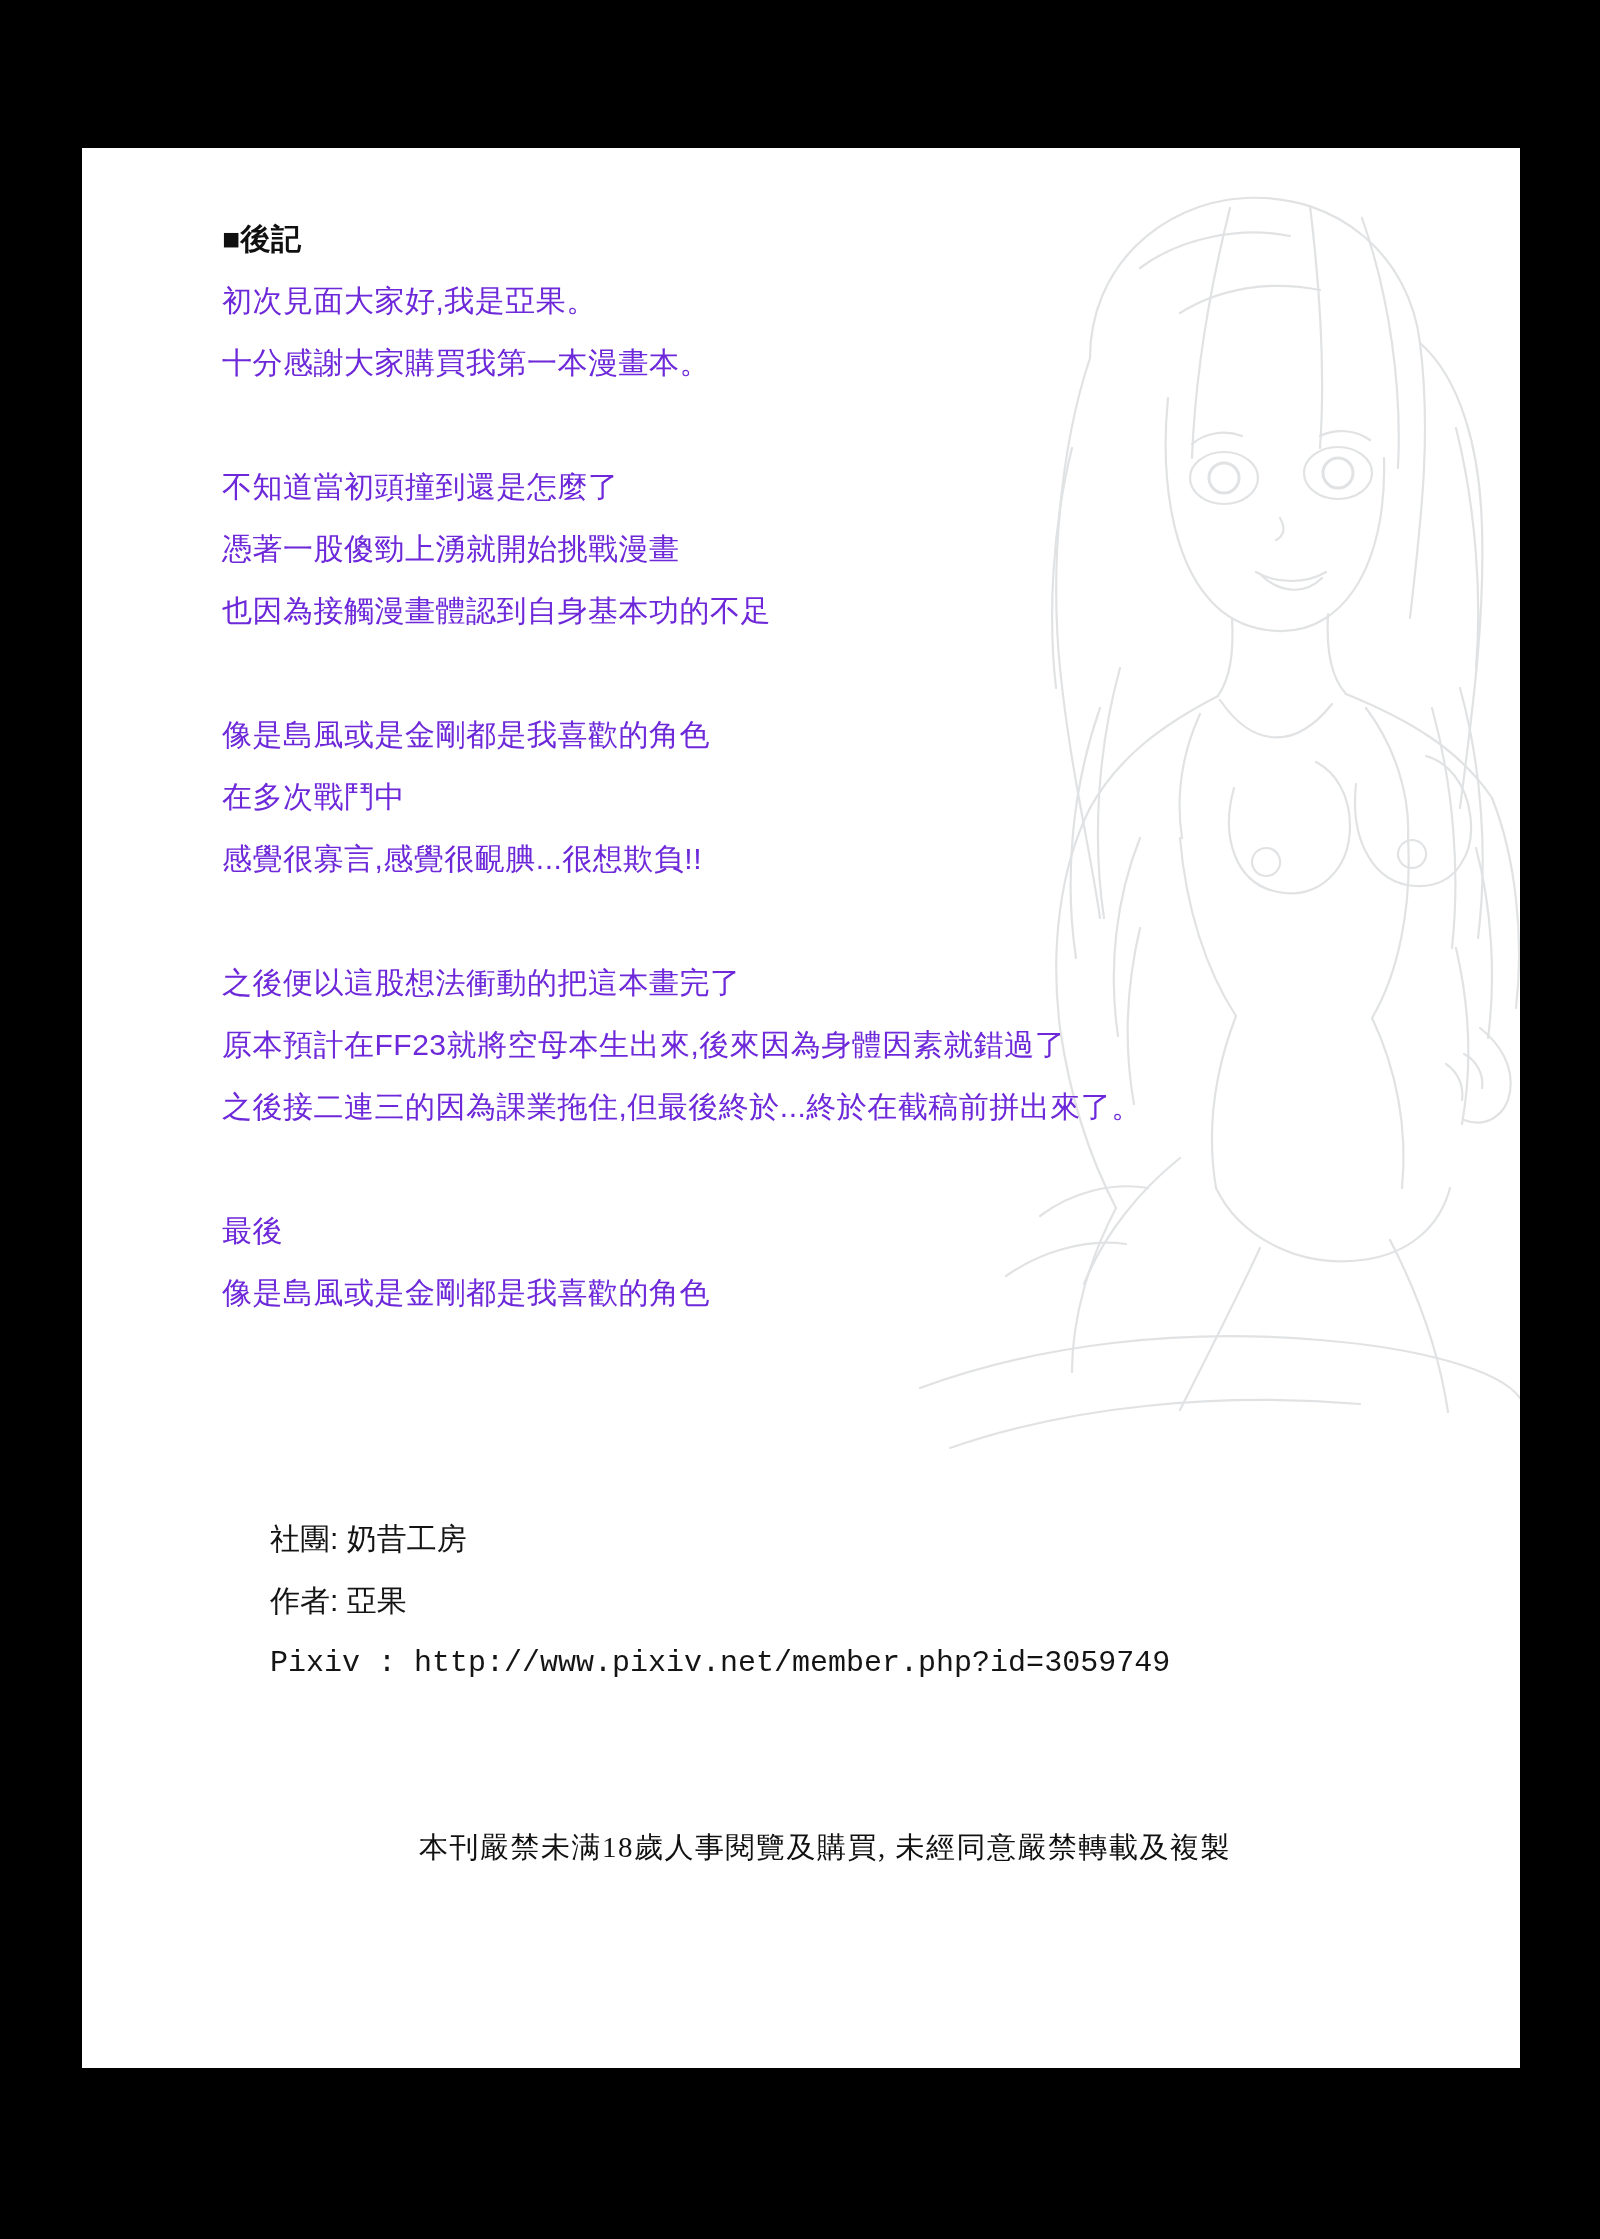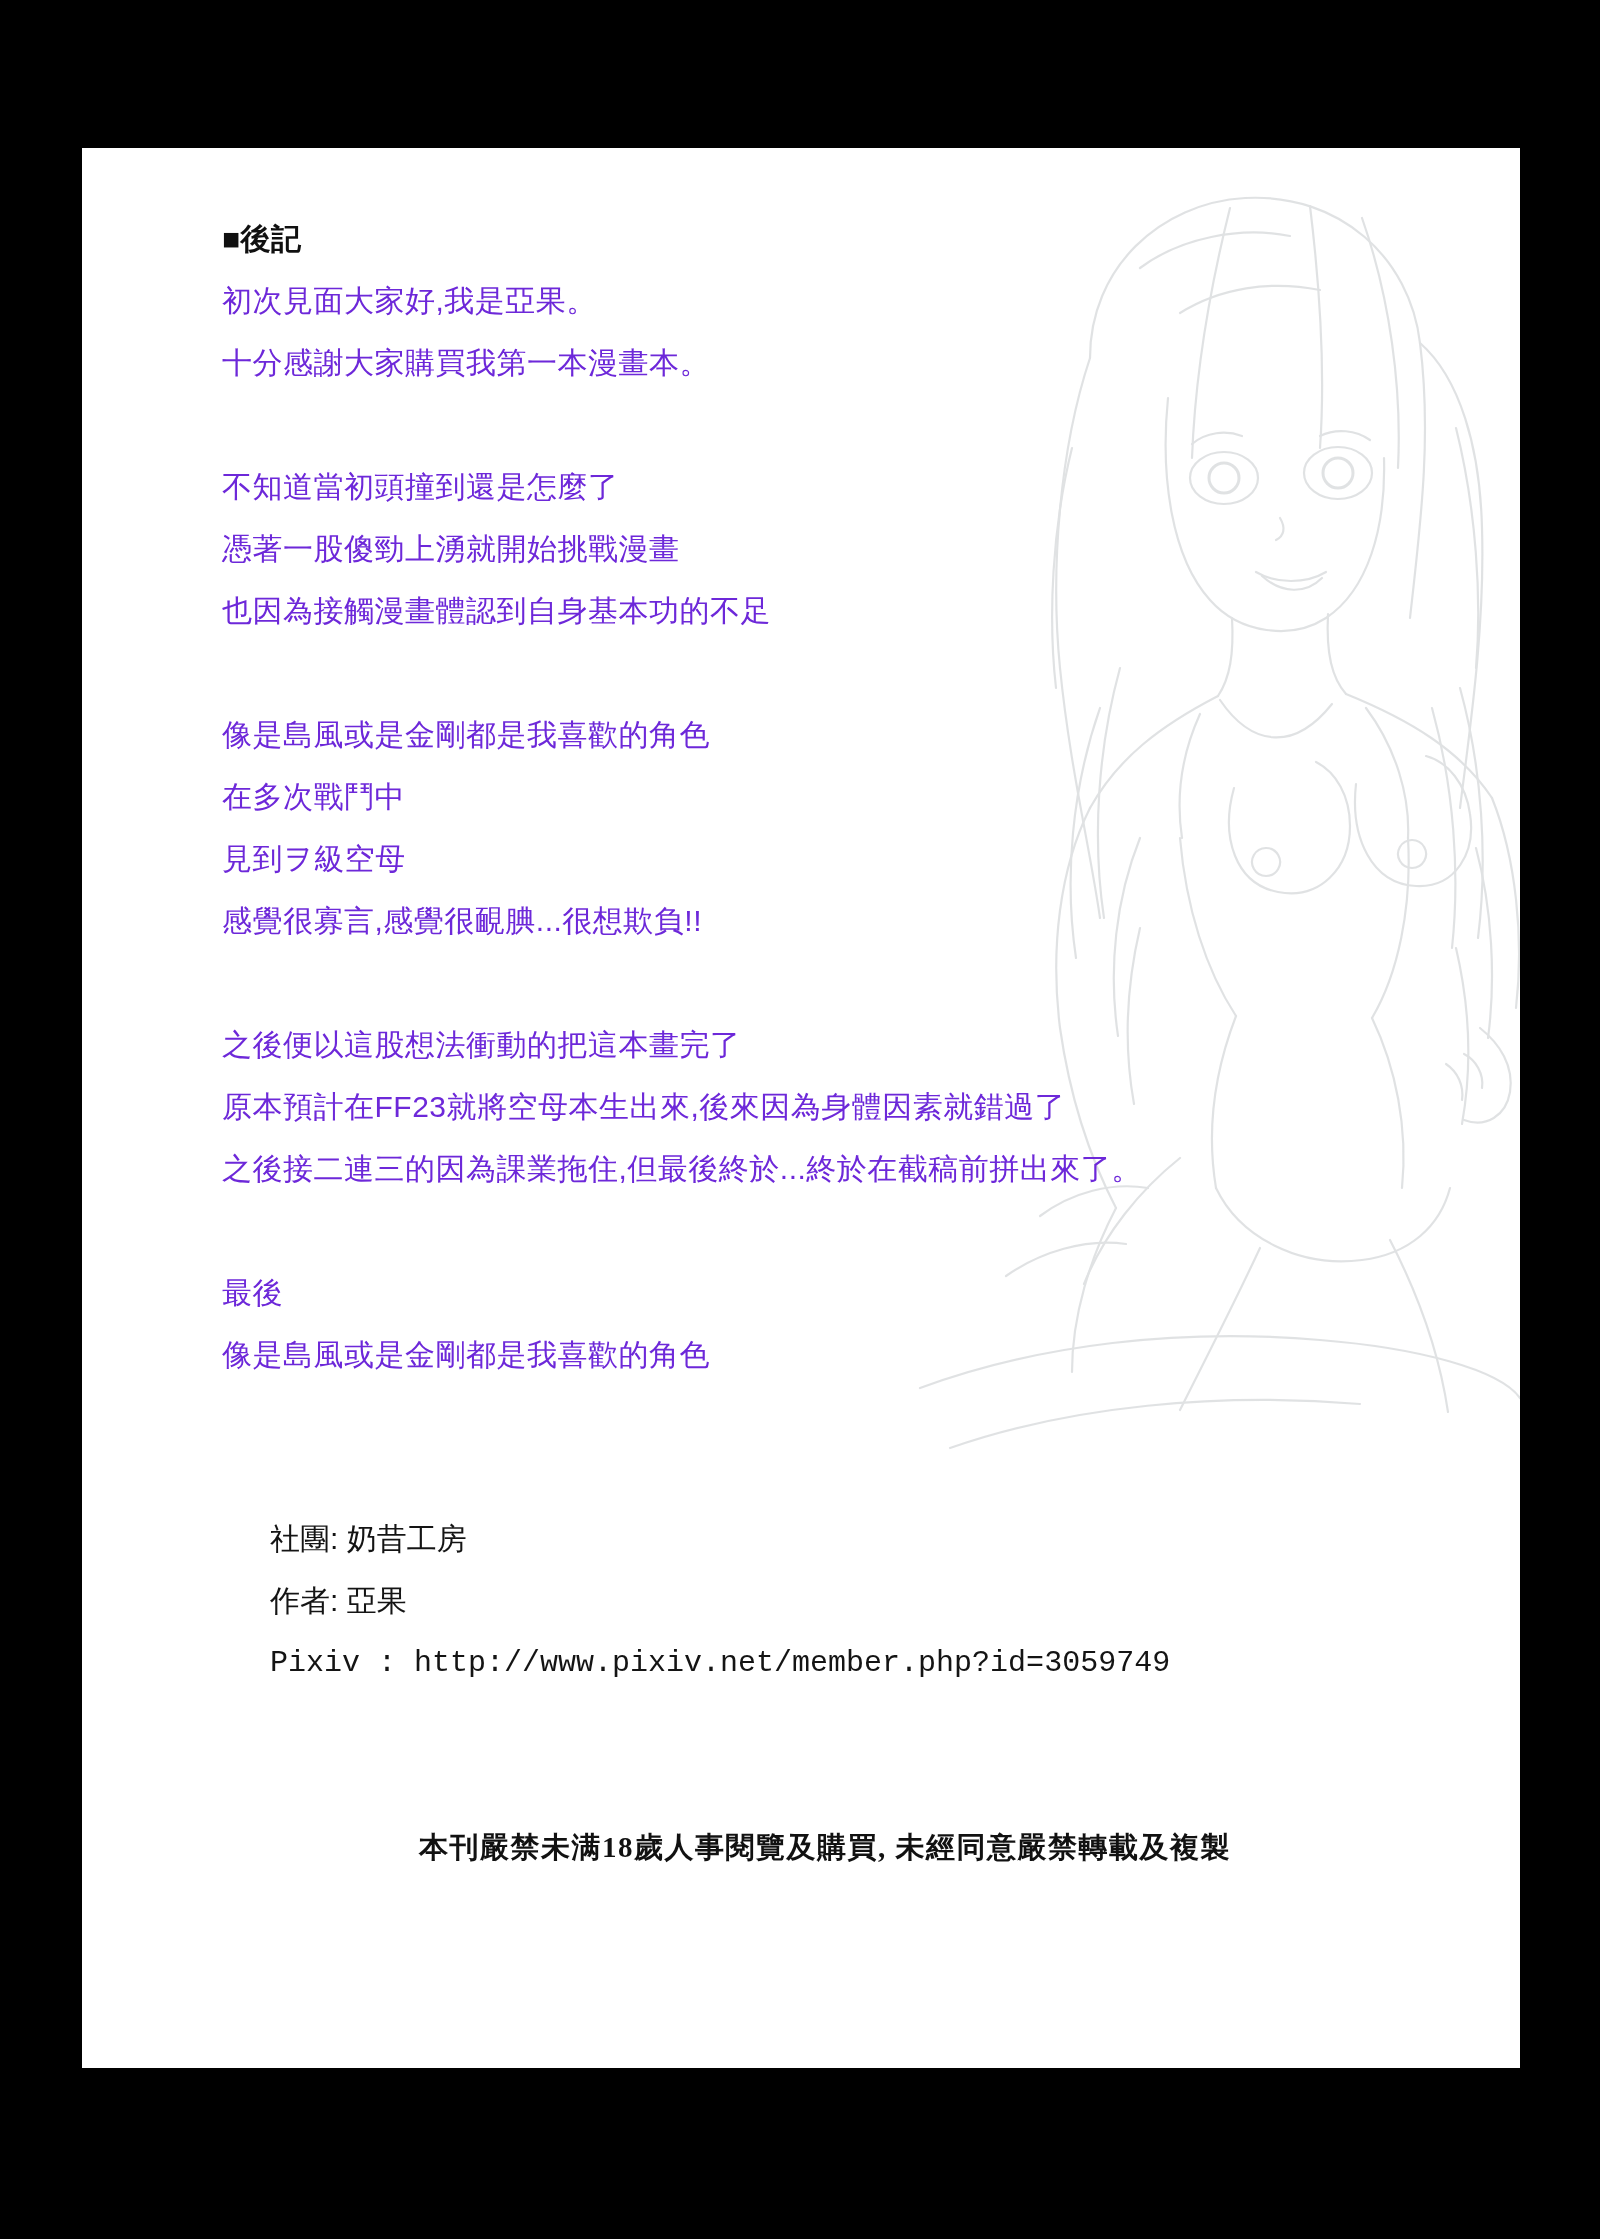--- a/index.html
+++ b/index.html
@@ -77,21 +77,21 @@
     font-family: Liberation Mono, monospace;
     font-size: 30px;
   }
   .notice {
     position: absolute;
     left: 0;
     right: 0;
     top: 1680px;
     text-align: center;
     font-family: "Liberation Serif", serif;
-    font-weight: bold;
+    font-weight: normal;
     font-size: 29px;
     letter-spacing: 1.5px;
     color: #111111;
     z-index: 3;
     margin-left: 48px;
   }
 </style>
 </head>
 <body>
 
@@ -179,21 +179,20 @@
     <div class="line heading">■後記</div>
     <div class="line">初次見面大家好,我是亞果。</div>
     <div class="line">十分感謝大家購買我第一本漫畫本。</div>
     <div class="line blank"></div>
     <div class="line">不知道當初頭撞到還是怎麼了</div>
     <div class="line">憑著一股傻勁上湧就開始挑戰漫畫</div>
     <div class="line">也因為接觸漫畫體認到自身基本功的不足</div>
     <div class="line blank"></div>
     <div class="line">像是島風或是金剛都是我喜歡的角色</div>
     <div class="line">在多次戰鬥中</div>
-    <div class="line">見到ヲ級空母</div>
     <div class="line">感覺很寡言,感覺很靦腆...很想欺負!!</div>
     <div class="line blank"></div>
     <div class="line">之後便以這股想法衝動的把這本畫完了</div>
     <div class="line">原本預計在FF23就將空母本生出來,後來因為身體因素就錯過了</div>
     <div class="line">之後接二連三的因為課業拖住,但最後終於...終於在截稿前拼出來了。</div>
     <div class="line blank"></div>
     <div class="line">最後</div>
     <div class="line">像是島風或是金剛都是我喜歡的角色</div>
   </div>
 

